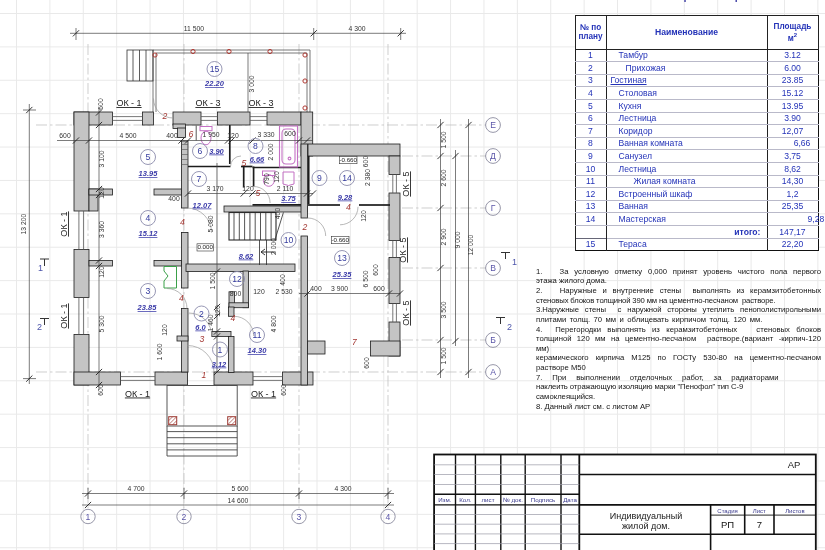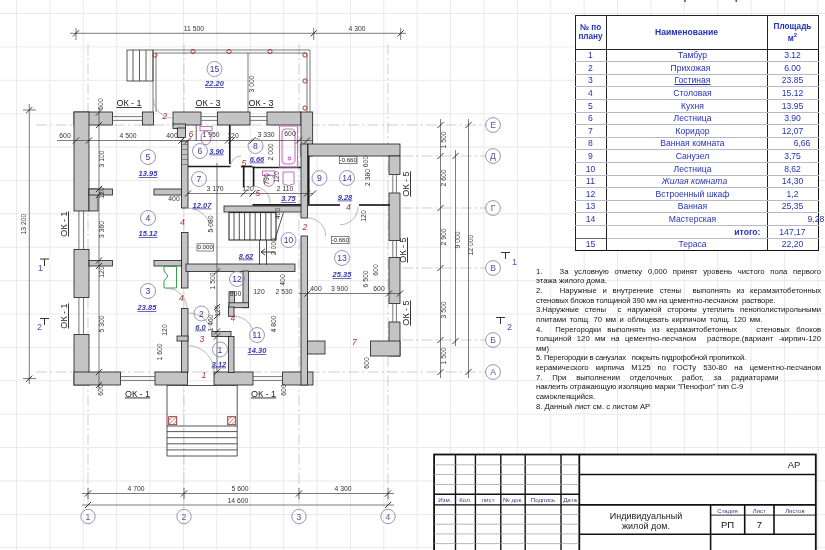--- a/index.html
+++ b/index.html
@@ -3,21 +3,21 @@
 <meta charset="utf-8">
 <style>
   html,body{margin:0;padding:0;background:#fff;}
   .page{position:relative;width:825px;height:550px;overflow:hidden;
         font-family:"Liberation Sans", sans-serif;background:#fff;}
   .grid{position:absolute;left:0;top:0;width:825px;height:550px;
     background-image:linear-gradient(#e9e9e9 1px, transparent 1px),
                      linear-gradient(90deg,#e9e9e9 1px, transparent 1px);
     background-size:33.4px 33.4px;background-position:16px 13px;}
   svg text{font-family:"Liberation Sans", sans-serif;}
-  .rt td{padding:0;line-height:10.5px;text-align:center;}
+  .rt td{padding:0;line-height:10.5px;}
   .dim{font-size:6.8px;fill:#333;}
   .dimv{font-size:6.8px;fill:#333;}
   .area{font-size:7.5px;fill:#3a3aa8;text-decoration:underline;font-style:italic;font-weight:bold;}
   .rnum{font-size:8.6px;fill:#333a9e;}
   .red{font-size:8.6px;fill:#a23530;font-style:italic;}
   .ok{font-size:9px;fill:#222;text-decoration:underline;}
   .lvl{font-size:6.2px;fill:#222;}
 </style>
 </head>
 <body>
@@ -636,26 +636,26 @@
           <td style="border:1px solid #222;text-align:center;font-weight:bold;">Наименование</td>
           <td style="border:1px solid #222;text-align:center;font-weight:bold;font-size:8.2px;line-height:1.15;">Площадь<br>м<sup style="font-size:6px">2</sup></td>
         </tr>
 <tr style="height:12.6px;">
           <td style="border-left:1px solid #222;border-right:1px solid #222;border-bottom:0.5px solid #b9b9c9;text-align:center;">1</td>
           <td style="border-right:1px solid #222;border-bottom:0.5px solid #b9b9c9;padding-left:12px;">Тамбур</td>
           <td style="border-bottom:0.5px solid #b9b9c9;text-align:center;">3.12</td>
         </tr>
 <tr style="height:12.6px;">
           <td style="border-left:1px solid #222;border-right:1px solid #222;border-bottom:0.5px solid #b9b9c9;text-align:center;">2</td>
-          <td style="border-right:1px solid #222;border-bottom:0.5px solid #b9b9c9;padding-left:8px;">Прихожая</td>
+          <td style="border-right:1px solid #222;border-bottom:0.5px solid #b9b9c9;padding-left:19px;">Прихожая</td>
           <td style="border-bottom:0.5px solid #b9b9c9;text-align:center;">6.00</td>
         </tr>
 <tr style="height:12.6px;">
           <td style="border-left:1px solid #222;border-right:1px solid #222;border-bottom:0.5px solid #b9b9c9;text-align:center;">3</td>
-          <td style="border-right:1px solid #222;border-bottom:0.5px solid #b9b9c9;padding-left:12px;text-decoration:underline;">Гостиная</td>
+          <td style="border-right:1px solid #222;border-bottom:0.5px solid #b9b9c9;padding-left:4px;text-decoration:underline;">Гостиная</td>
           <td style="border-bottom:0.5px solid #b9b9c9;text-align:center;">23.85</td>
         </tr>
 <tr style="height:12.6px;">
           <td style="border-left:1px solid #222;border-right:1px solid #222;border-bottom:0.5px solid #b9b9c9;text-align:center;">4</td>
           <td style="border-right:1px solid #222;border-bottom:0.5px solid #b9b9c9;padding-left:12px;">Столовая</td>
           <td style="border-bottom:0.5px solid #b9b9c9;text-align:center;">15.12</td>
         </tr>
 <tr style="height:12.6px;">
           <td style="border-left:1px solid #222;border-right:1px solid #222;border-bottom:0.5px solid #b9b9c9;text-align:center;">5</td>
           <td style="border-right:1px solid #222;border-bottom:0.5px solid #b9b9c9;padding-left:12px;">Кухня</td>
@@ -681,21 +681,21 @@
           <td style="border-right:1px solid #222;border-bottom:0.5px solid #b9b9c9;padding-left:12px;">Санузел</td>
           <td style="border-bottom:0.5px solid #b9b9c9;text-align:center;">3,75</td>
         </tr>
 <tr style="height:12.6px;">
           <td style="border-left:1px solid #222;border-right:1px solid #222;border-bottom:0.5px solid #b9b9c9;text-align:center;">10</td>
           <td style="border-right:1px solid #222;border-bottom:0.5px solid #b9b9c9;padding-left:12px;">Лестница</td>
           <td style="border-bottom:0.5px solid #b9b9c9;text-align:center;">8,62</td>
         </tr>
 <tr style="height:12.6px;">
           <td style="border-left:1px solid #222;border-right:1px solid #222;border-bottom:0.5px solid #b9b9c9;text-align:center;">11</td>
-          <td style="border-right:1px solid #222;border-bottom:0.5px solid #b9b9c9;padding-left:16px;font-style:italic;">Жилая комната</td>
+          <td style="border-right:1px solid #222;border-bottom:0.5px solid #b9b9c9;padding-left:27px;">Жилая комната</td>
           <td style="border-bottom:0.5px solid #b9b9c9;text-align:center;">14,30</td>
         </tr>
 <tr style="height:12.6px;">
           <td style="border-left:1px solid #222;border-right:1px solid #222;border-bottom:0.5px solid #b9b9c9;text-align:center;">12</td>
           <td style="border-right:1px solid #222;border-bottom:0.5px solid #b9b9c9;padding-left:12px;">Встроенный шкаф</td>
           <td style="border-bottom:0.5px solid #b9b9c9;text-align:center;">1,2</td>
         </tr>
 <tr style="height:12.6px;">
           <td style="border-left:1px solid #222;border-right:1px solid #222;border-bottom:0.5px solid #b9b9c9;text-align:center;">13</td>
           <td style="border-right:1px solid #222;border-bottom:0.5px solid #b9b9c9;padding-left:12px;">Ванная</td>
@@ -722,22 +722,22 @@
 <div style="position:absolute;left:536px;top:266.8px;width:285px;font-size:7.7px;line-height:9.63px;color:#141414;font-weight:normal;">
 <div style="text-align:justify;text-align-last:justify;">1.&nbsp;&nbsp;&nbsp;За условную отметку 0,000 принят уровень чистого пола первого</div>
 <div style="">этажа жилого дома.</div>
 <div style="text-align:justify;text-align-last:justify;">2.&nbsp;&nbsp;&nbsp;Наружные и внутренние стены&nbsp; выполнять из керамзитобетонных</div>
 <div style="letter-spacing:-0.15px;">стеновых блоков толщиной 390 мм на цементно-песчаном&nbsp; растворе.</div>
 <div style="text-align:justify;text-align-last:justify;letter-spacing:-0.05px;">3.Наружные стены&nbsp; с наружной стороны утеплить пенополистирольными</div>
 <div style="word-spacing:1.3px;">плитами толщ. 70 мм и облицевать кирпичом толщ. 120 мм.</div>
 <div style="text-align:justify;text-align-last:justify;">4.&nbsp; Перегородки выполнять из керамзитобетонных&nbsp;&nbsp; стеновых блоков</div>
 <div style="text-align:justify;text-align-last:justify;">толщиной 120 мм на цементно-песчаном&nbsp; растворе.(вариант -кирпич-120</div>
 <div style="">мм)</div>
-<div style="letter-spacing:-0.2px;">5. Перегородки в санузлах&nbsp;&nbsp; покрыть гидрофобной пропиткой.</div>
 <div style="text-align:justify;text-align-last:justify;">керамического&nbsp; кирпича&nbsp; М125&nbsp; по&nbsp; ГОСТу&nbsp; 530-80&nbsp; на&nbsp; цементно-песчаном</div>
+<div style="">растворе М50</div>
 <div style="word-spacing:2.8px;">7.&nbsp; При&nbsp; выполнении&nbsp; отделочных&nbsp; работ,&nbsp; за&nbsp; радиаторами</div>
 <div style="letter-spacing:-0.1px;">наклеить отражающую изоляцию марки "Пенофол" тип С-9</div>
 <div style="">самоклеящийся.</div>
 <div style="">8. Данный лист см. с листом АР</div>
 </div>
 <svg width="825" height="550" viewBox="0 0 825 550" style="position:absolute;left:0;top:0">
 
 <rect x="434.1" y="454.5" width="381.7" height="97" fill="#fff" stroke="#111" stroke-width="1.8"></rect>
 
 <g stroke="#111" fill="none" stroke-width="1.4">

